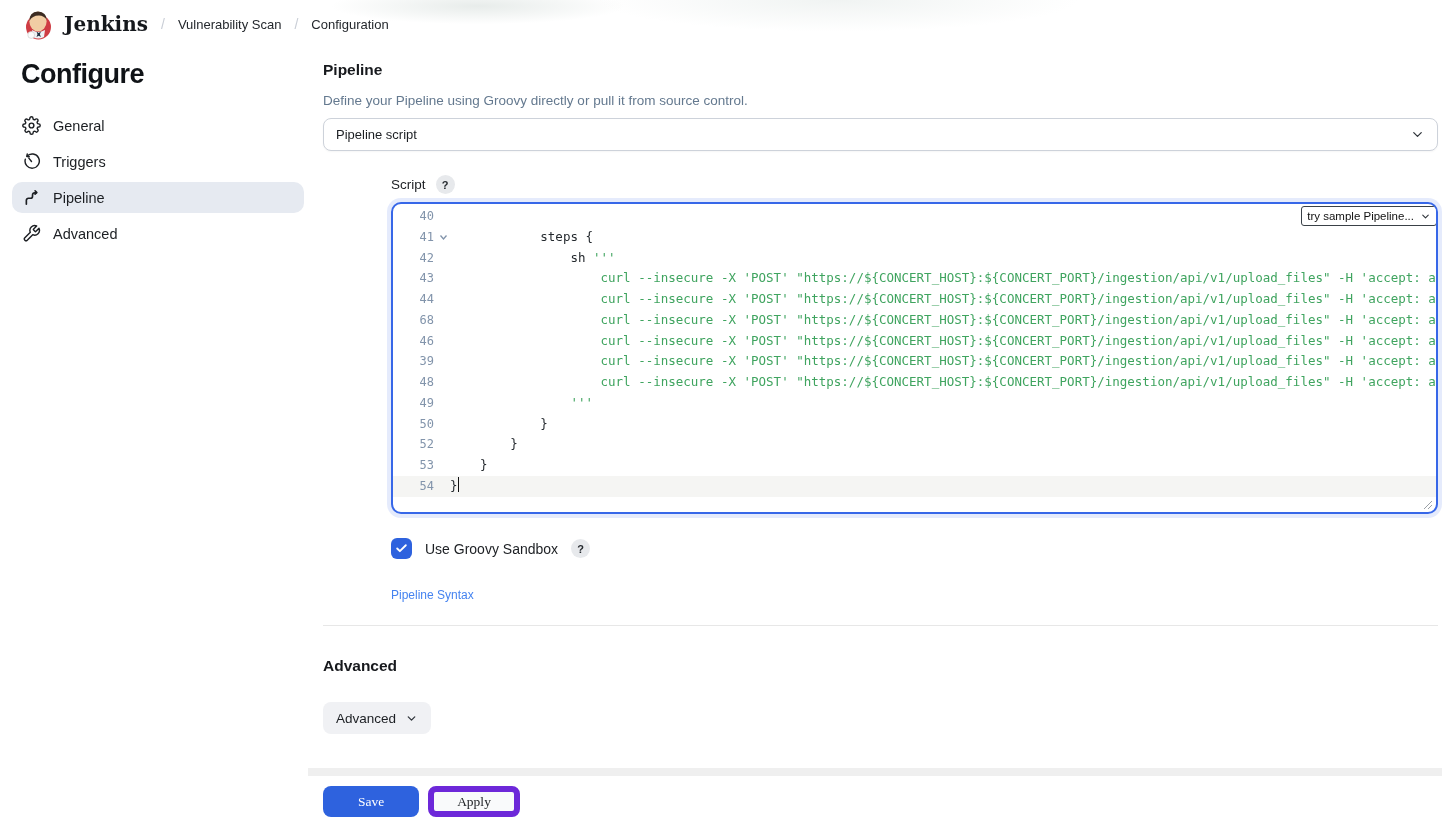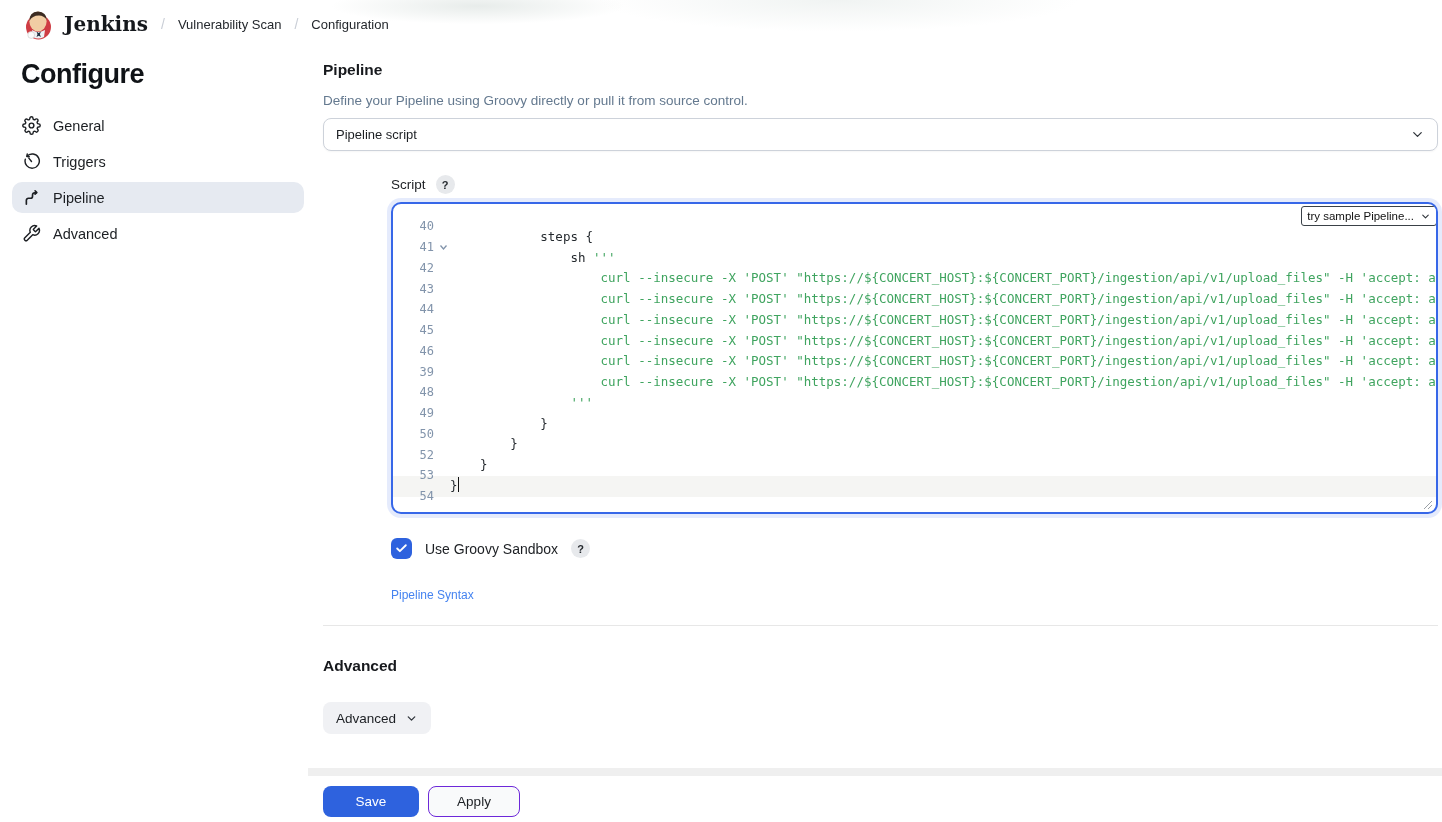--- a/index.html
+++ b/index.html
@@ -40,21 +40,21 @@
   .script-block { margin-left:28px; margin-top:24px;padding-left:40px; }
   .script-row { display:flex; align-items:center; gap:10px; font-size:13.5px; font-weight:500; }
   .help-badge { width:19px; height:19px; border-radius:50%; background:#e7e9ec; color:#24292e;
     font-size:11px; font-weight:700; display:flex; align-items:center; justify-content:center; cursor:pointer; }
 
   
   .editor { position:relative; margin-top:8px; height:312px; background:#fff; overflow:hidden;
     border:2px solid #3767e8; border-radius:10px; box-shadow:0 0 0 4px rgba(55,103,232,0.13); }
   .cm-rows { padding-top:2px; font-family:"DejaVu Sans Mono", monospace; font-size:12.5px;
     line-height:20.75px; color:#24292e; }
-  .cm-row { display:flex; height:20.75px;align-items:center; }
+  .cm-row { display:flex; height:20.75px; }
   .cm-row.active { background:#f5f5f3; }
   .cm-gutter { flex:0 0 57px; position:relative; }
   .cm-num { position:absolute; right:16px; top:0; color:#8294ab; font-size:12px; }
   .cm-fold { position:absolute; right:2px; top:6px; width:9px; height:9px; cursor:pointer; }
   .cm-code { flex:1; white-space:pre; overflow:hidden; }
   .cm-green { color:#3fa45f; }
   .cm-cursor { display:inline-block; width:1.5px; height:15px; background:#111; vertical-align:-2px; }
   .sample-select { position:absolute; top:2px; right:-1px; height:20px; z-index:3;
     display:flex; align-items:center; gap:6px; padding:0 5px; background:#fff;
     border:1px solid #3a4148; border-radius:3px; font-size:11.5px; color:#111; cursor:pointer; }
@@ -69,23 +69,23 @@
     text-decoration:none; cursor:pointer; }
   .divider { margin-top:22px; border-top:1px solid #e7e7e7; width:100%; }
   .adv-title { margin-top:31px; }
   .adv-button { margin-top:27px; display:inline-flex; align-items:center; gap:9px; height:32px;
     padding:0 13px; background:#f0f1f4; border:none; border-radius:8px; font-size:13.5px;
     font-weight:500; color:#1c1f23; font-family:inherit; cursor:pointer; }
 
   
   .bottom-band { position:absolute; top:768px; left:300px; width:1142px; height:8px; background:#efefef; }
   .btn { position:absolute; top:786px; height:31px; border-radius:8px; font-size:13.5px;
-    font-weight:500; font-family:Liberation Sans, sans-serif; display:flex; align-items:center; justify-content:center; cursor:pointer; }
+    font-weight:500; font-family:Liberation Serif, serif; display:flex; align-items:center; justify-content:center; cursor:pointer; }
   .btn-save { left:315px; width:96px; background:#2e62de; color:#fff; border:none; }
-  .btn-apply { left:420px; width:92px; background:#f9fafb; color:#1c1f23; border:1px solid #6d28d9; }
+  .btn-apply { left:420px; width:92px; background:#f9fafb; color:#1c1f23; border:6px solid #6d28d9; }
 
   .chev { flex:none; display:block; }
 </style>
 </head>
 <body>
 
 <div id="app">
 
   <div class="header">
     <svg class="logo" viewBox="0 0 29 31">
@@ -192,21 +192,21 @@
               <div class="cm-code"><span class="cm-green">                    curl --insecure -X 'POST' "https://${CONCERT_HOST}:${CONCERT_PORT}/ingestion/api/v1/upload_files" -H 'accept: applica</span></div>
             </div>
             <div class="cm-row">
               <div class="cm-gutter">
                 <span class="cm-num">44</span>
               </div>
               <div class="cm-code"><span class="cm-green">                    curl --insecure -X 'POST' "https://${CONCERT_HOST}:${CONCERT_PORT}/ingestion/api/v1/upload_files" -H 'accept: applica</span></div>
             </div>
             <div class="cm-row">
               <div class="cm-gutter">
-                <span class="cm-num">45</span>
+                <span class="cm-num">68</span>
               </div>
               <div class="cm-code"><span class="cm-green">                    curl --insecure -X 'POST' "https://${CONCERT_HOST}:${CONCERT_PORT}/ingestion/api/v1/upload_files" -H 'accept: applica</span></div>
             </div>
             <div class="cm-row">
               <div class="cm-gutter">
                 <span class="cm-num">46</span>
               </div>
               <div class="cm-code"><span class="cm-green">                    curl --insecure -X 'POST' "https://${CONCERT_HOST}:${CONCERT_PORT}/ingestion/api/v1/upload_files" -H 'accept: applica</span></div>
             </div>
             <div class="cm-row">

